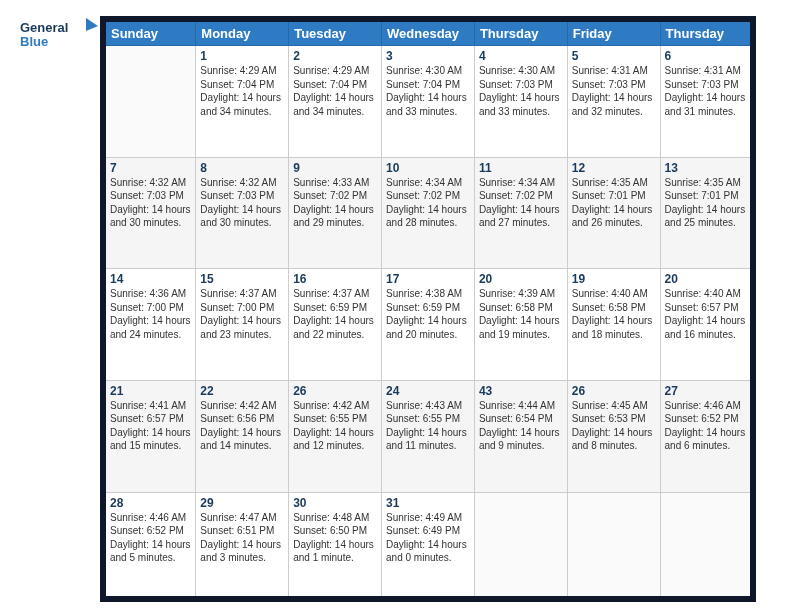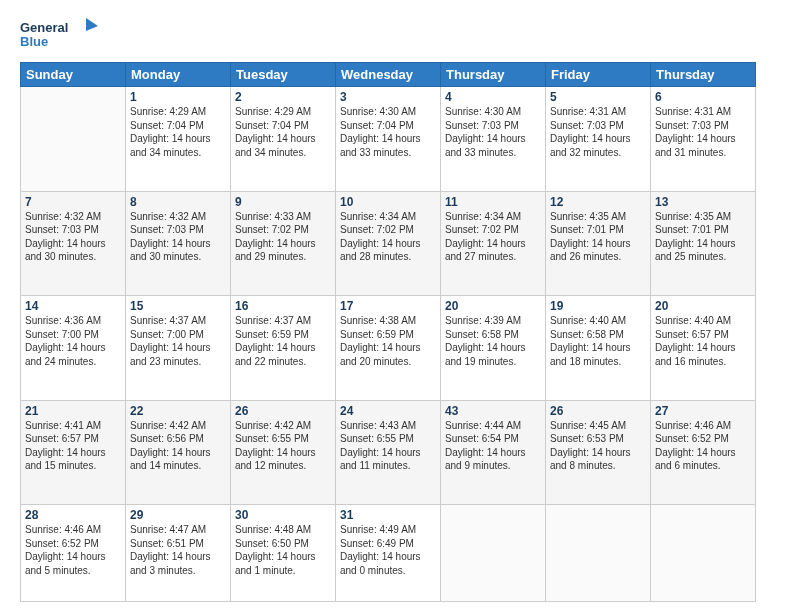--- a/index.html
+++ b/index.html
@@ -8,21 +8,21 @@
       height: 612px;
       font-family: Arial, sans-serif;
       background: #fff;
       overflow: hidden;
     }
     .page {
       width: 776px;
       height: 612px;
       padding: 16px 20px 10px 20px;
       display: flex;
-      flex-direction: column;
+      flex-direction: row;
     }
     .header {
       display: flex;
       justify-content: space-between;
       align-items: flex-start;
       margin-bottom: 8px;
     }
     .logo-wrapper {
       display: flex;
       align-items: center;
@@ -36,21 +36,21 @@
       font-weight: bold;
       color: #1a3a5c;
       line-height: 1.1;
     }
     .location {
       font-size: 15px;
       color: #333;
     }
     .calendar {
       flex: 1;
-      border: 1px solid #0f172a;
+      border: 6px solid #0f172a;
       border-collapse: collapse;
       width: 100%;
       table-layout: fixed;
     }
     .calendar th {
       background: #2e7bc4;
       color: #fff;
       text-align: left;
       padding: 4px 5px;
       font-size: 13px;

